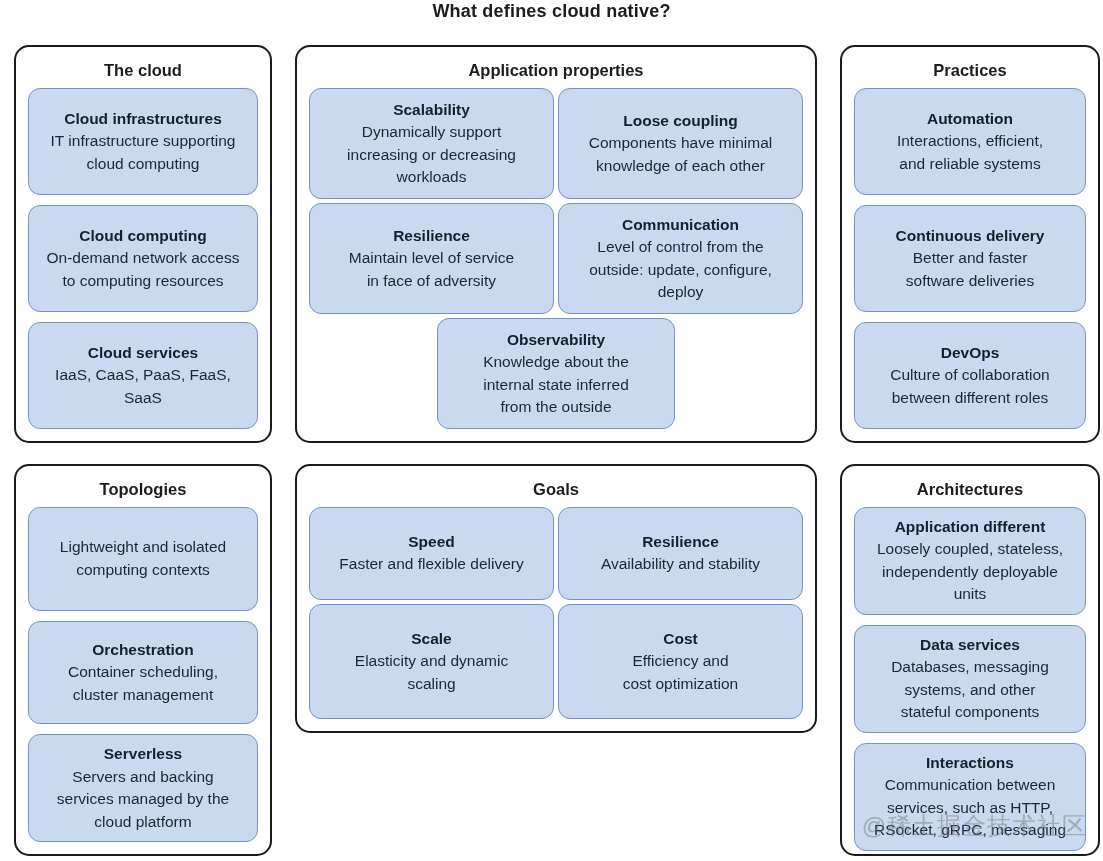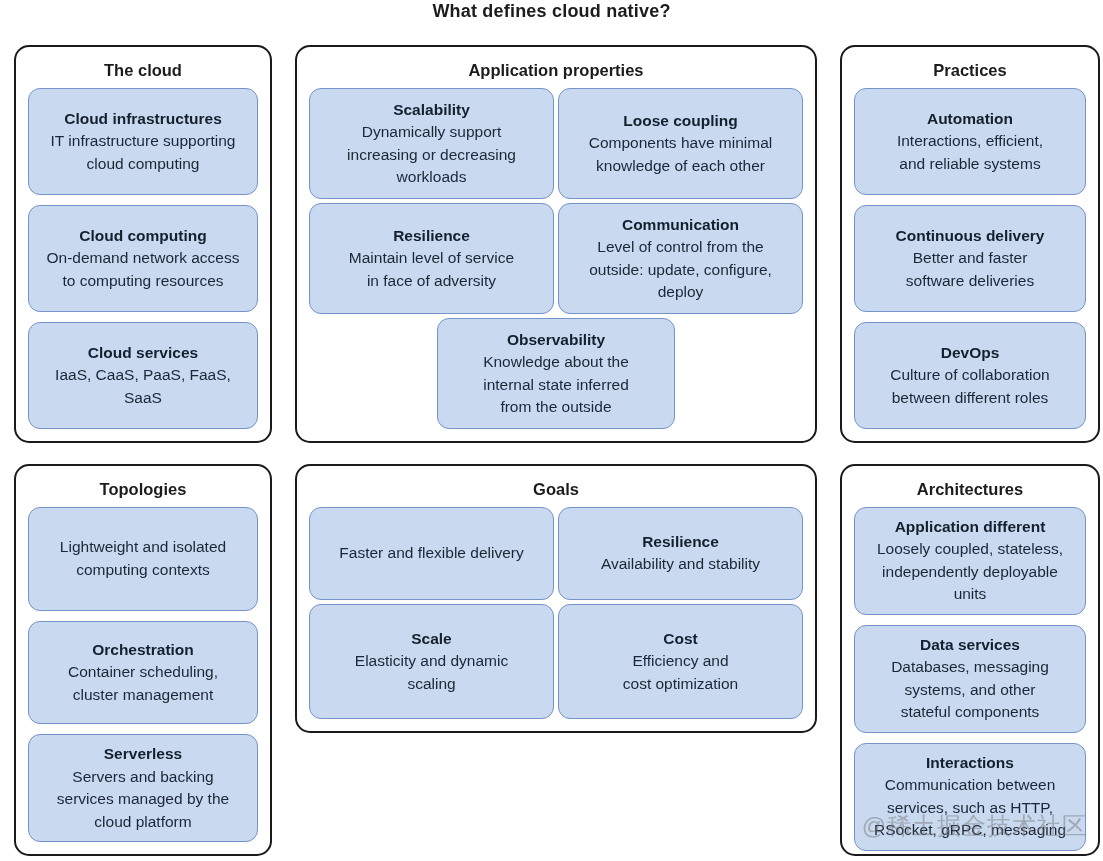--- a/index.html
+++ b/index.html
@@ -216,20 +216,21 @@
 services managed by the
 cloud platform</div>
         </div>
       </div>
     </div>
 
     <div class="group group-goals">
       <div class="group-heading">Goals</div>
       <div class="cards-grid">
         <div class="card">
+          <div class="card-title">Speed</div>
           <div class="card-body">Faster and flexible delivery</div>
         </div>
         <div class="card">
           <div class="card-title">Resilience</div>
           <div class="card-body">Availability and stability</div>
         </div>
         <div class="card">
           <div class="card-title">Scale</div>
           <div class="card-body">Elasticity and dynamic
 scaling</div>

